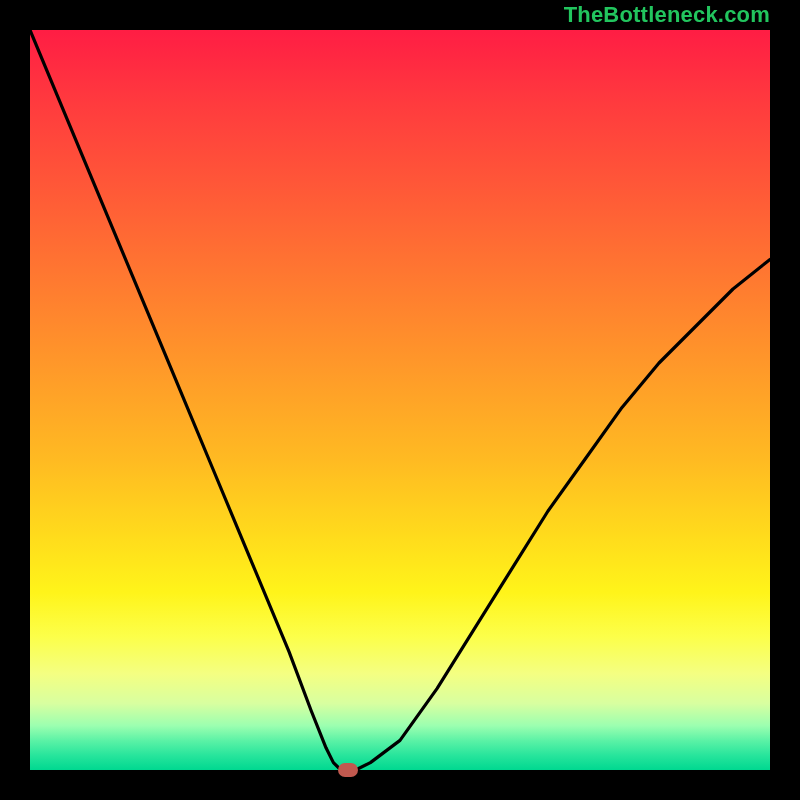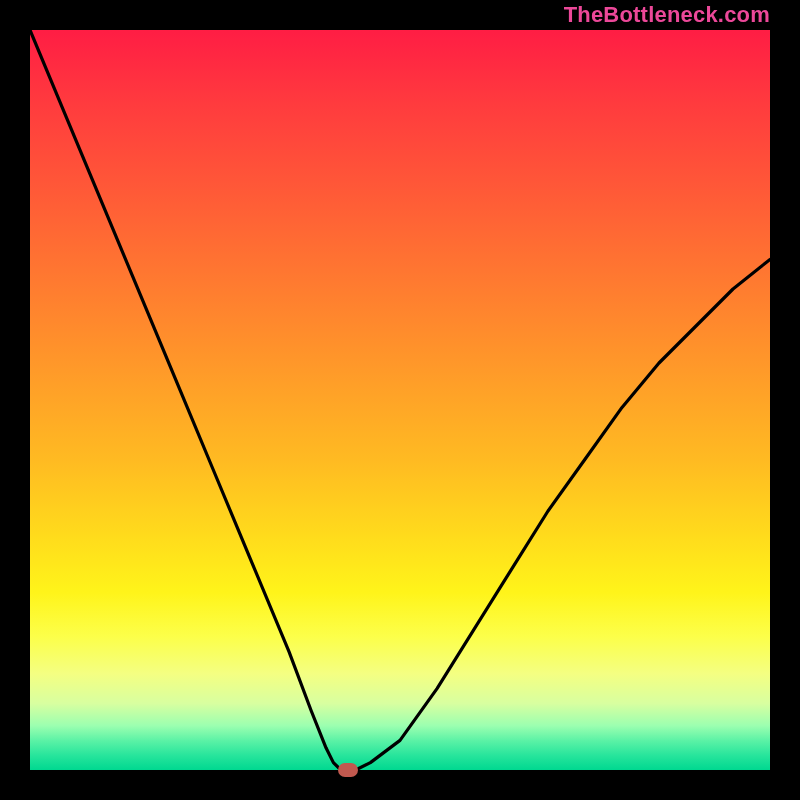--- a/index.html
+++ b/index.html
@@ -43,21 +43,21 @@
       #00d890 100%
     );
   }
   .watermark {
     position: absolute;
     top: 2px;
     right: 30px;
     font-family: Arial, Helvetica, sans-serif;
     font-size: 22px;
     font-weight: 600;
-    color: #ec4899;
+    color: #22c55e;
     letter-spacing: 0.2px;
   }
   svg.curve {
     position: absolute;
     left: 0;
     top: 0;
     width: 740px;
     height: 740px;
   }
   .marker {

